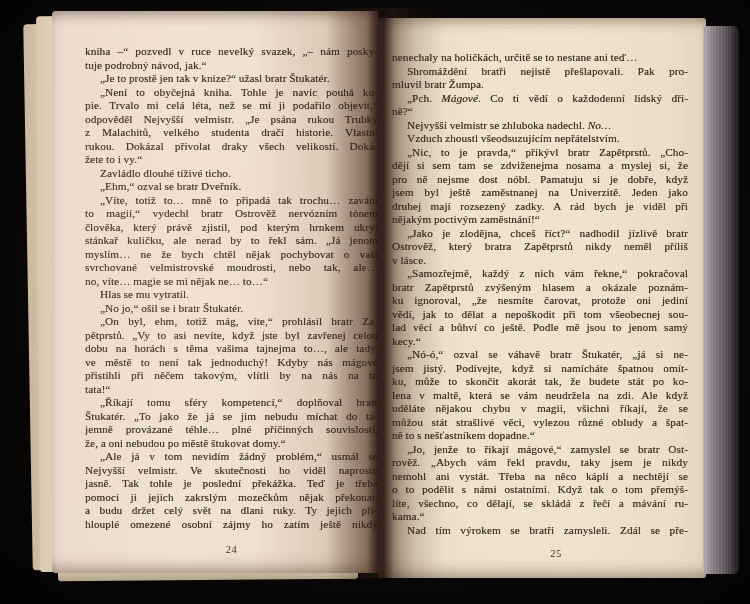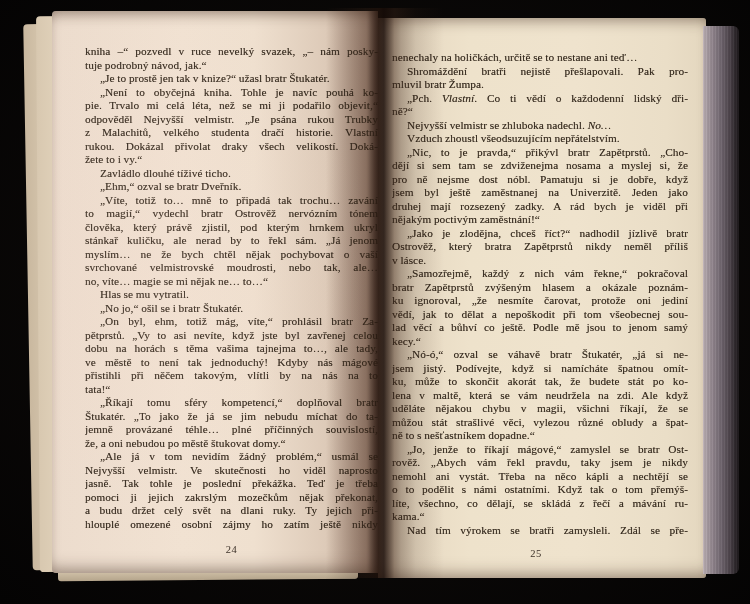--- a/index.html
+++ b/index.html
@@ -38,21 +38,21 @@
   
   .page-text{position:absolute;color:#342a1f;font-size:11.2px;line-height:13.5px;
          letter-spacing:0.1px;text-shadow:0.2px 0.2px 0.35px rgba(70,52,35,0.55);}
   .text-left{left:85px;top:45px;width:293px;}
   .text-right{left:392px;top:51px;width:296px;}
   .line{height:13.5px;overflow:hidden;text-align:justify;text-align-last:justify;word-spacing:-0.2px;}
   .line.end{text-align-last:left;}
   .line.in{text-indent:15px;}
   .pagenum{position:absolute;font-size:10.5px;color:#3c3128;letter-spacing:0.5px;text-align:center;}
   .pagenum-left{left:85px;top:544px;width:293px;}
-  .pagenum-right{left:388px;top:548px;width:296px;font-family:Liberation Serif, serif;}
+  .pagenum-right{left:408px;top:548px;width:296px;font-family:Liberation Serif, serif;}
 </style>
 </head>
 <body>
 
 <div class="scene">
   <div class="edge-stack-a"></div>
   <div class="edge-stack-b"></div>
   <div class="edge-stack-bottom"></div>
 
   <div class="page-left"></div>
@@ -96,21 +96,21 @@
       <div class="line">Nejvyšší velmistr. Ve skutečnosti ho viděl naprosto</div>
       <div class="line">jasně. Tak tohle je poslední překážka. Teď je třeba</div>
       <div class="line">pomoci ji jejich zakrslým mozečkům nějak překonat,</div>
       <div class="line">a budu držet celý svět na dlani ruky. Ty jejich při-</div>
       <div class="line">hlouplé omezené osobní zájmy ho zatím ještě nikdy</div>
     </div>
   <div class="page-text text-right" id="right-lines">
       <div class="line end">nenechaly na holičkách, určitě se to nestane ani teď…</div>
       <div class="line in">Shromáždění bratři nejistě přešlapovali. Pak pro-</div>
       <div class="line end">mluvil bratr Žumpa.</div>
-      <div class="line in">„Pch. <i>Vlastní</i>. Co ti vědí o každodenní lidský dři-</div>
+      <div class="line in">„Pch. <i>Mágové</i>. Co ti vědí o každodenní lidský dři-</div>
       <div class="line end">ně?“</div>
       <div class="line in end">Nejvyšší velmistr se zhluboka nadechl. <i>No…</i></div>
       <div class="line in end">Vzduch zhoustl všeodsuzujícím nepřátelstvím.</div>
       <div class="line in">„Nic, to je pravda,“ přikývl bratr Zapětprstů. „Cho-</div>
       <div class="line">dějí si sem tam se zdviženejma nosama a myslej si, že</div>
       <div class="line">pro ně nejsme dost nóbl. Pamatuju si je dobře, když</div>
       <div class="line">jsem byl ještě zaměstnanej na Univerzitě. Jeden jako</div>
       <div class="line">druhej mají rozsezený zadky. A rád bych je viděl při</div>
       <div class="line end">nějakým poctivým zaměstnání!“</div>
       <div class="line in">„Jako je zlodějna, chceš říct?“ nadhodil jízlivě bratr</div>

